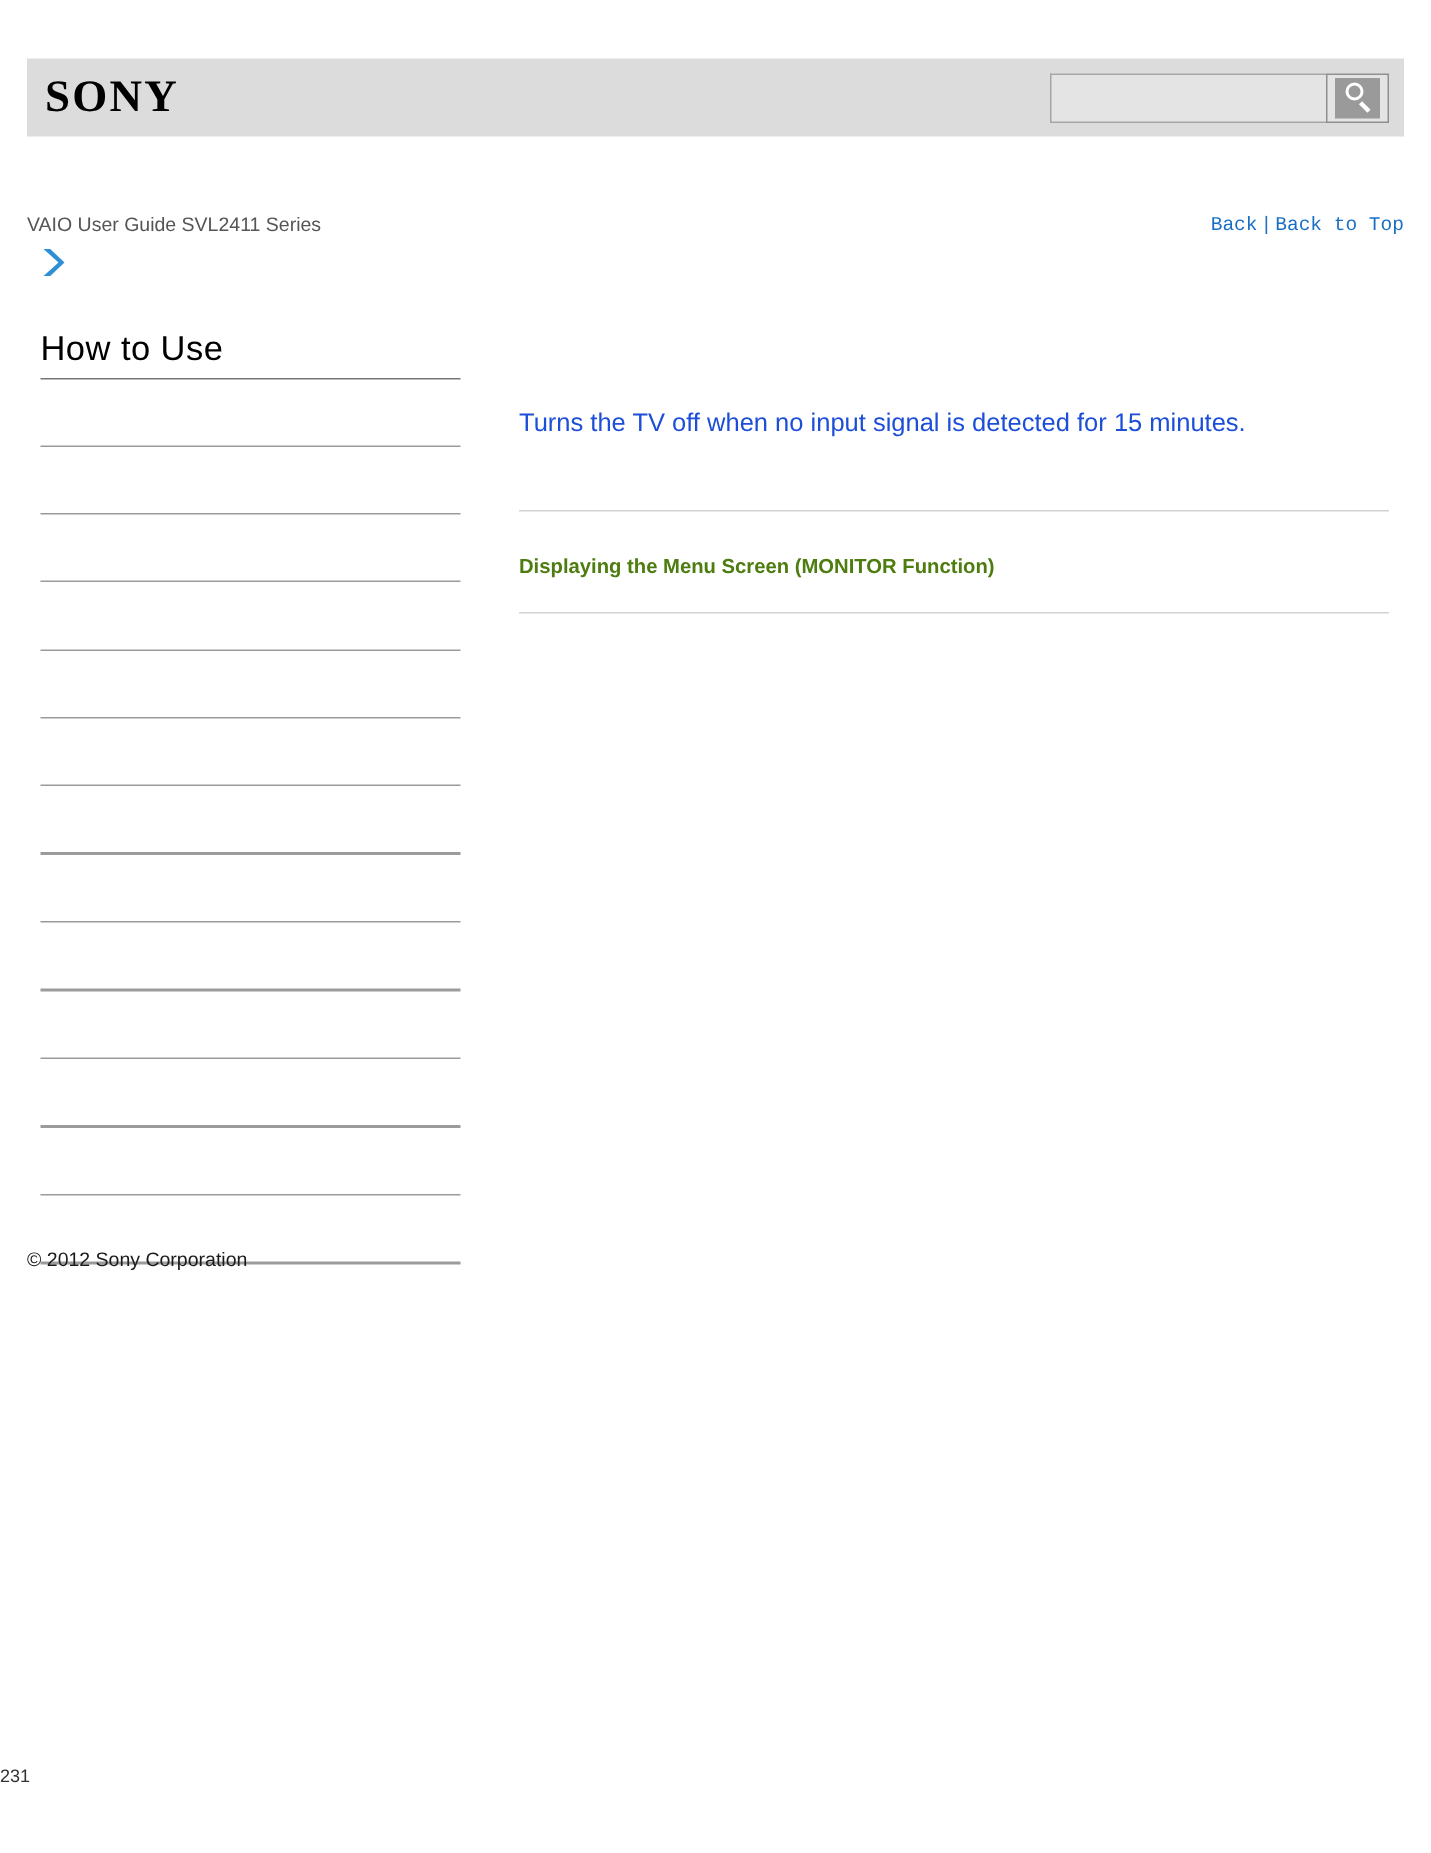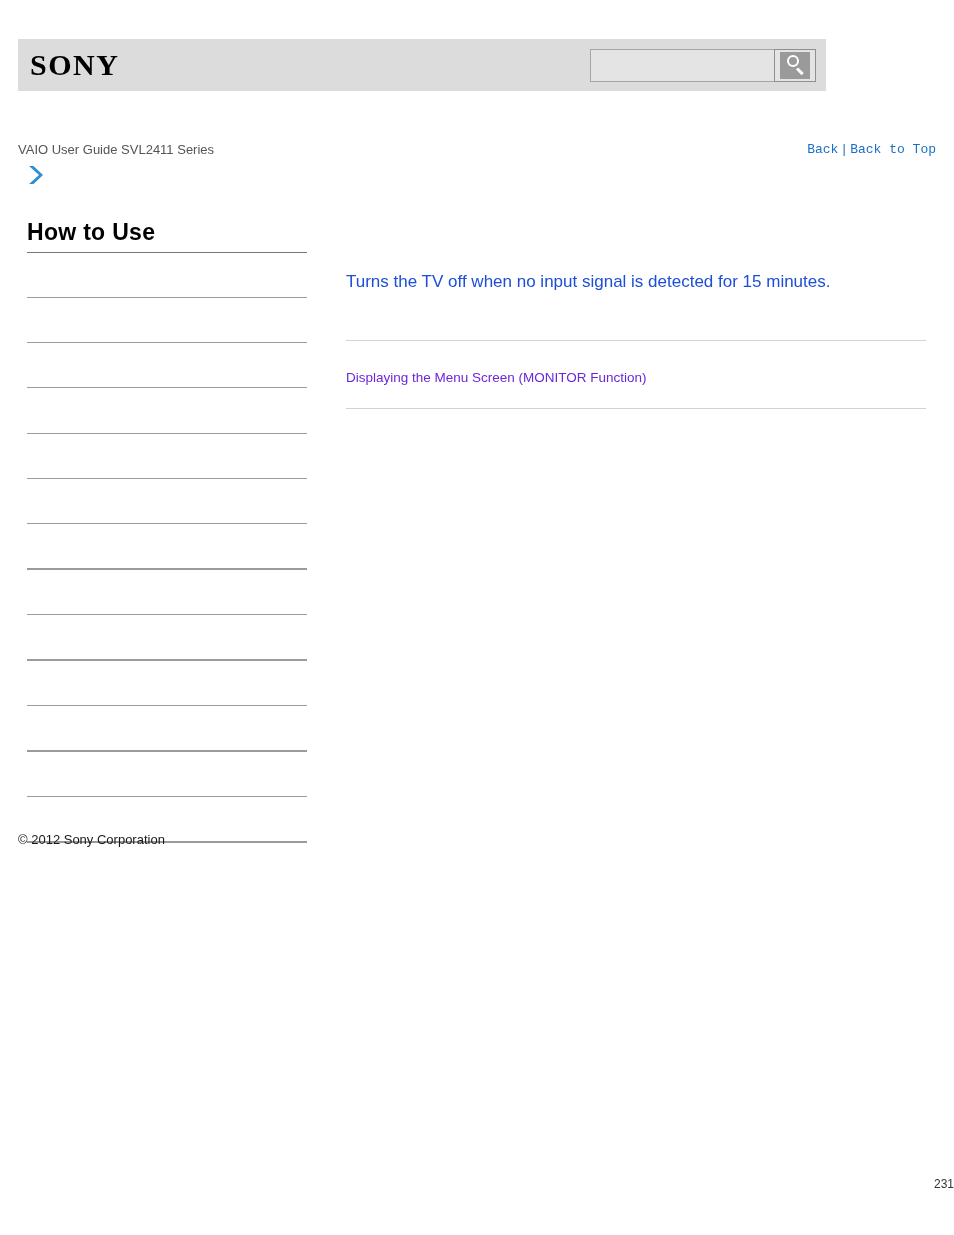--- a/index.html
+++ b/index.html
@@ -14,21 +14,21 @@
     font-family: "Liberation Sans", sans-serif;
     color: #000000;
     overflow: hidden;
   }
 
   
   .header-bar {
     position: absolute;
     left: 18px;
     top: 39px;
-    width: 808px;
+    width: 918px;
     height: 52px;
     background: #dcdcdc;
     box-sizing: border-box;
   }
   .sony-logo {
     position: absolute;
     left: 12px;
     top: 8px;
     font-family: "Liberation Serif", "DejaVu Serif", serif;
     font-weight: bold;
@@ -152,21 +152,21 @@
 
   
   .sidebar {
     position: absolute;
     left: 27px;
     top: 218px;
     width: 280px;
   }
   .sidebar-title {
     font-size: 23px;
-    font-weight: bold;
+    font-weight: normal;
     color: #000000;
     margin: 0;
     padding: 0 0 6px 0;
     line-height: 28px;
     letter-spacing: 0.3px;
   }
   .rule-heavy {
     height: 0;
     border: none;
     border-top: 1px solid #767676;
@@ -231,32 +231,33 @@
     border-top: 1px solid #d2d2d2;
     margin: 0;
   }
   .spacer-a { height: 48px; }
   .spacer-b { height: 27px; }
   .spacer-c { height: 20px; }
   .main-link {
     display: inline-block;
     font-size: 13.5px;
     line-height: 20px;
-    color: #6d28d9;
+    color: #4d7c0f;
     text-decoration: none;
     cursor: pointer;
+    font-weight: bold;
   }
 
   
   .page-number {
     position: absolute;
     left: 0;
     top: 1177px;
     width: 954px;
-    text-align: right;
+    text-align: left;
     font-size: 12px;
     color: #333333;
   }
 </style>
 </head>
 <body>
 
 <div class="header-bar">
   <div class="sony-logo">SONY</div>
 

